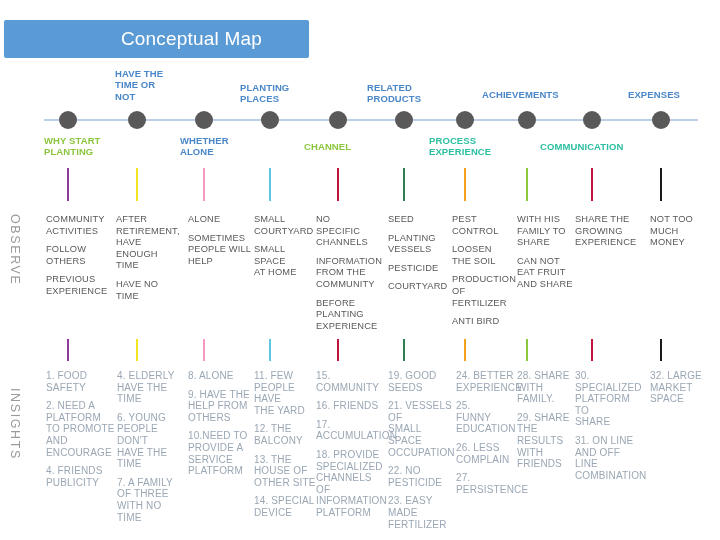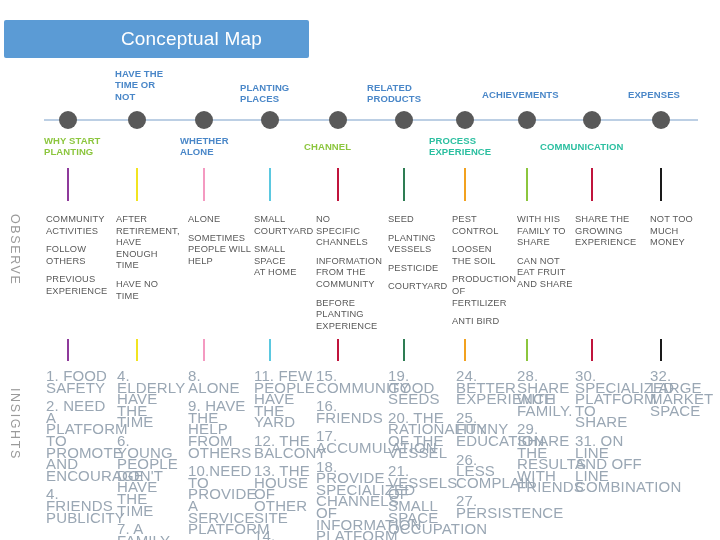--- a/index.html
+++ b/index.html
@@ -102,21 +102,21 @@
     font-size: 9.3px;
     line-height: 11.6px;
     color: #595959;
     letter-spacing: 0.15px;
   }
   .obs-item { margin-bottom: 7px; white-space: pre-line; }
 
   .ins-col {
     position: absolute;
     top: 370px;
-    font-size: 15px;
+    font-size: 10px;
     line-height: 11.6px;
     color: #9AA7B4;
     letter-spacing: 0.15px;
   }
   .ins-item { margin-bottom: 7px; white-space: pre-line; }
 </style>
 </head>
 <body>
 
 <div id="stage">
@@ -308,23 +308,20 @@
 ACCUMULATION</div>
         <div class="ins-item">18. PROVIDE
 SPECIALIZED
 CHANNELS OF
 INFORMATION
 PLATFORM</div>
       </div>
       <div class="ins-col" style="left: 388px; width: 66px; color: rgb(154, 167, 180);">
         <div class="ins-item">19. GOOD
 SEEDS</div>
-        <div class="ins-item">20. THE
-RATIONALITY
-OF THE VESSEL</div>
         <div class="ins-item">21. VESSELS OF
 SMALL SPACE
 OCCUPATION</div>
         <div class="ins-item">22. NO PESTICIDE</div>
         <div class="ins-item">23. EASY MADE
 FERTILIZER</div>
       </div>
       <div class="ins-col" style="left: 456px; width: 60px; color: rgb(154, 167, 180);">
         <div class="ins-item">24. BETTER
 EXPERIENCE</div>

